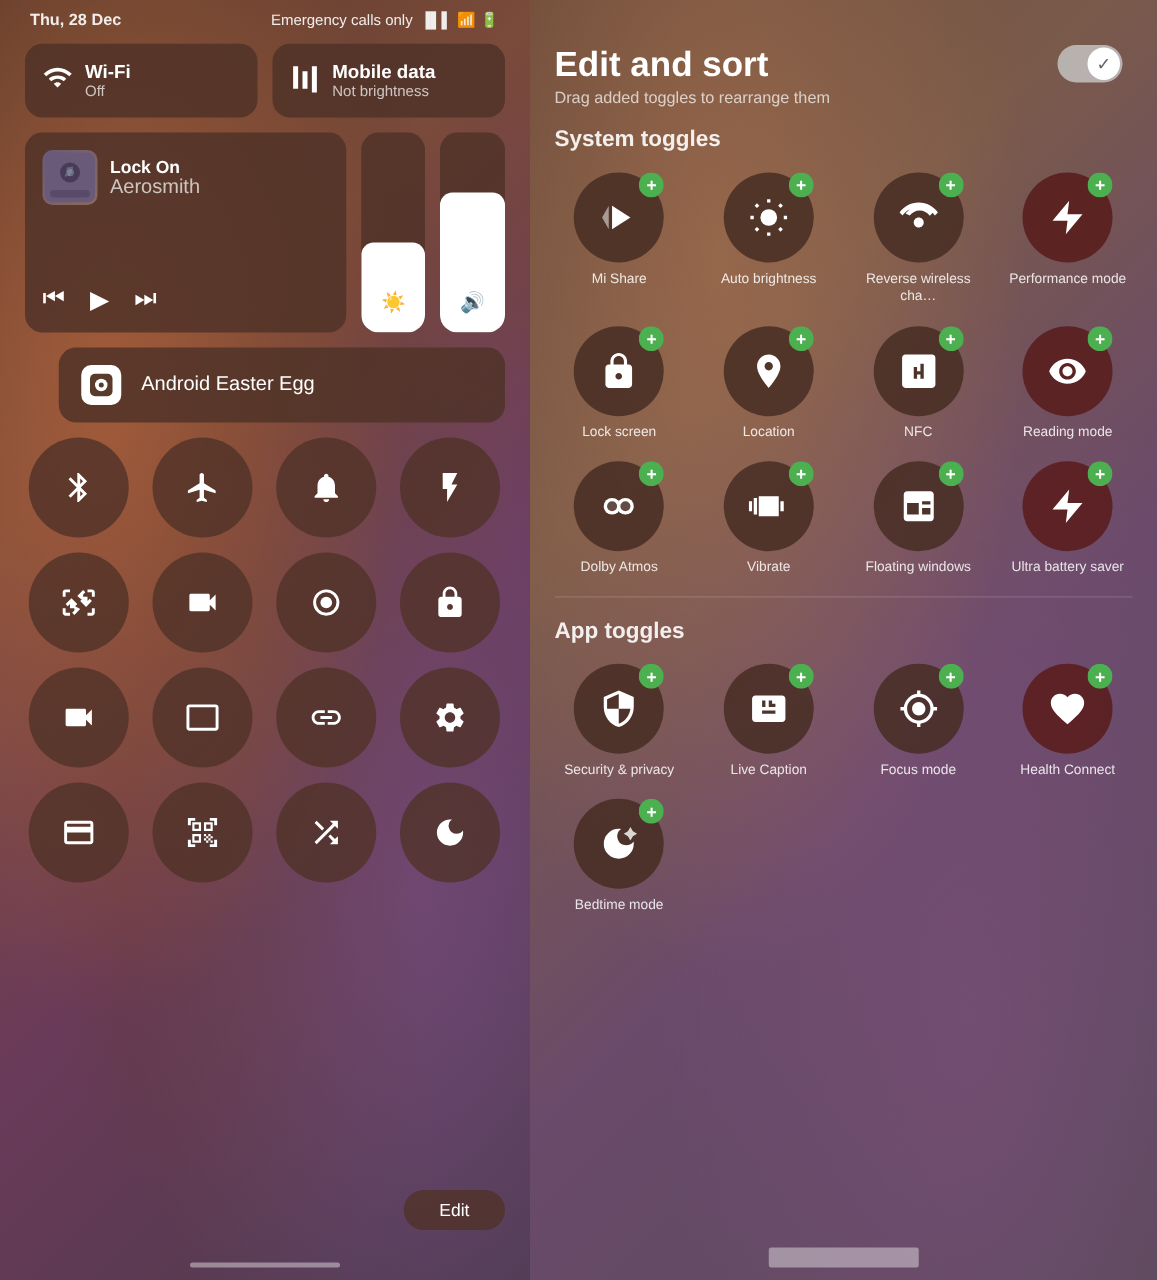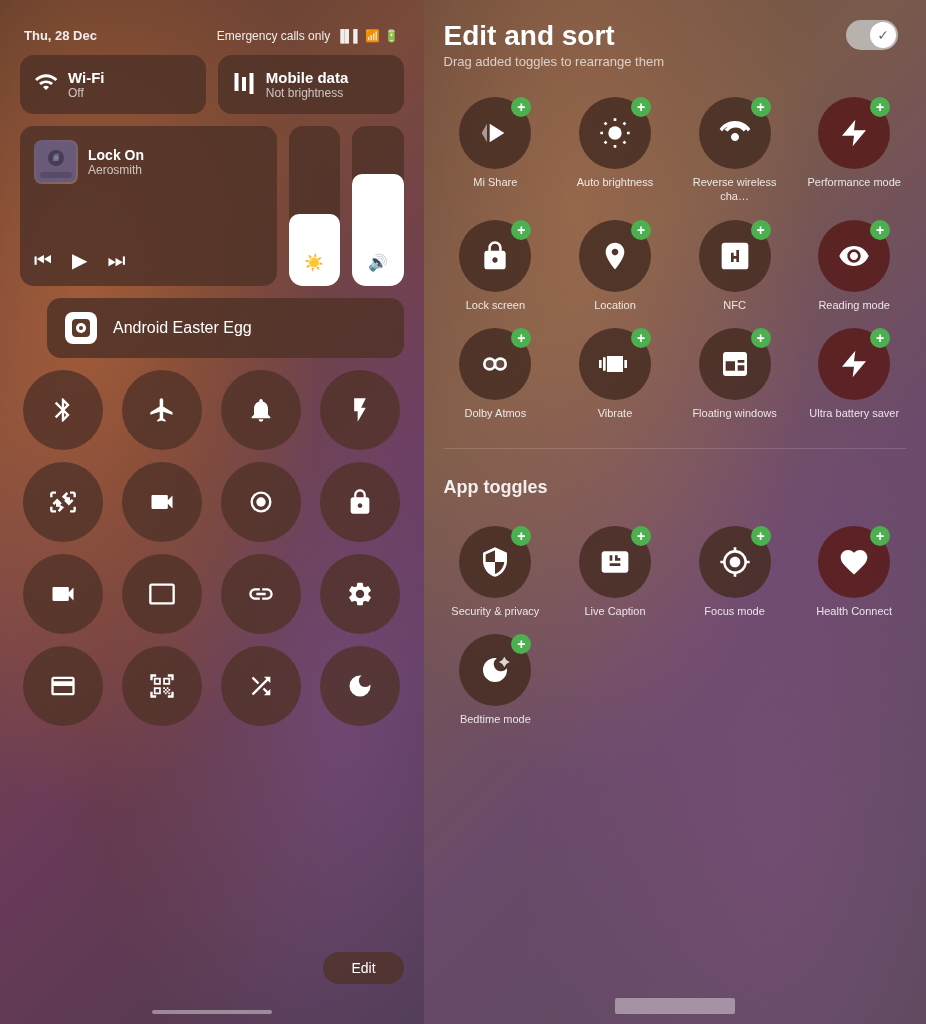--- a/index.html
+++ b/index.html
@@ -12,21 +12,21 @@
     }
 
     
     .left-panel {
       width: 463px;
       height: 1024px;
       background: radial-gradient(ellipse at 20% 30%, rgba(180,100,60,0.7) 0%, transparent 50%),
                   radial-gradient(ellipse at 80% 70%, rgba(120,80,140,0.6) 0%, transparent 50%),
                   radial-gradient(ellipse at 50% 50%, rgba(100,60,40,0.8) 0%, transparent 70%),
                   linear-gradient(135deg, #5a3a2a 0%, #7a4a3a 30%, #6a3a5a 60%, #4a3a4a 100%);
-      padding: 28px 20px 10px 20px;
+      padding: 8px 20px 10px 20px;
       display: flex;
       flex-direction: column;
       gap: 12px;
       position: relative;
     }
 
     .status-bar {
       display: flex;
       justify-content: space-between;
       align-items: center;
@@ -90,21 +90,21 @@
       border-radius: 8px;
       background: linear-gradient(135deg, #6a5a7a, #8a6a5a);
       display: flex;
       align-items: center;
       justify-content: center;
       font-size: 18px;
       overflow: hidden;
     }
     .media-info { flex: 1; }
     .media-title { font-weight: 600; font-size: 14px; }
-    .media-artist { font-size: 12px; color: rgba(255,255,255,0.7); }
+    .media-artist { font-size: 16px; color: rgba(255,255,255,0.7); }
     .media-controls {
       display: flex;
       align-items: center;
       gap: 20px;
       font-size: 20px;
     }
     .slider-group {
       flex: 1;
       display: flex;
       gap: 12px;
@@ -194,24 +194,24 @@
       margin-top: auto;
     }
 
     
     .right-panel {
       width: 550px;
       height: 1024px;
       background: radial-gradient(ellipse at 30% 20%, rgba(180,120,80,0.5) 0%, transparent 50%),
                   radial-gradient(ellipse at 70% 80%, rgba(130,80,130,0.5) 0%, transparent 50%),
                   linear-gradient(135deg, #6a4a3a 0%, #7a5a4a 30%, #6a4a6a 60%, #5a4a5a 100%);
-      padding: 20px 20px 10px 20px;
+      padding: 36px 20px 10px 20px;
       display: flex;
       flex-direction: column;
-      gap: 28px;
+      gap: 16px;
       overflow-y: auto;
     }
 
     .edit-header {
       display: flex;
       justify-content: space-between;
       align-items: flex-start;
       padding-right: 8px;
     }
     .edit-title { font-size: 28px; font-weight: 600; color: white; }
@@ -496,20 +496,21 @@
   <div class="edit-header">
     <div>
       <div class="edit-title">Edit and sort</div>
       <div class="edit-subtitle">Drag added toggles to rearrange them</div>
     </div>
     <div class="check-toggle">
       <div class="check-toggle-knob">✓</div>
     </div>
   </div>
 
+  <div class="section-title">System toggles</div>
 
   <div class="toggle-grid-right">
 
     <div class="system-toggle-item">
       <div class="system-toggle-btn">
         <svg width="32" height="32" viewBox="0 0 24 24" fill="white">
             <path d="M8 5v14l11-7z"></path>
             <path d="M6 5v14l-4-7z" opacity="0.5"></path>
           </svg>
         <div class="plus-badge">+</div>

